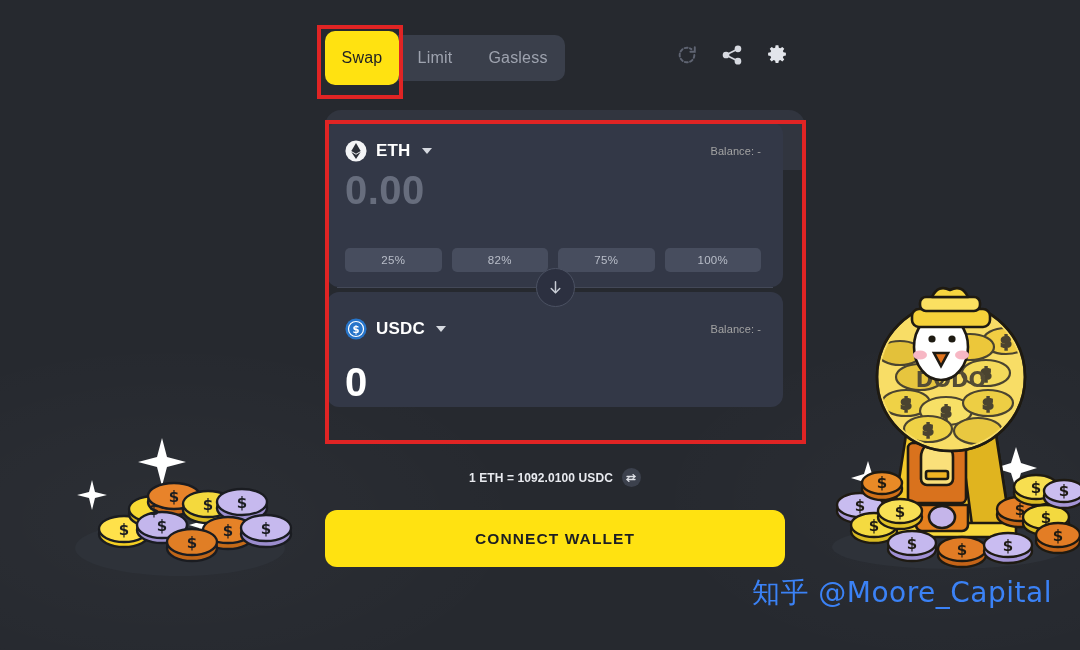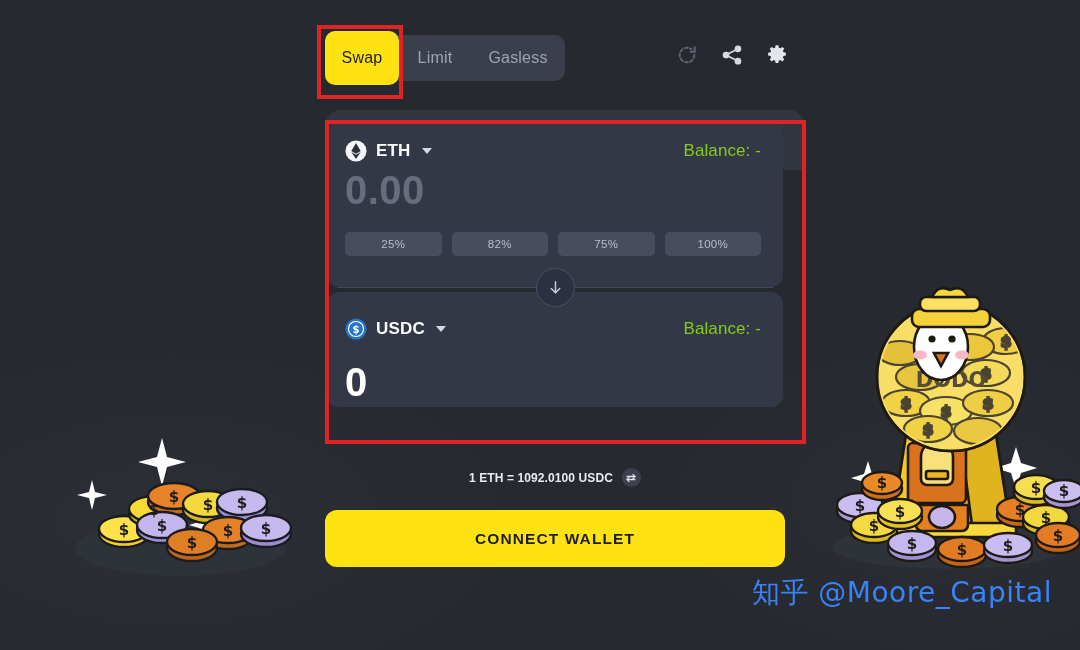--- a/index.html
+++ b/index.html
@@ -115,40 +115,40 @@
     letter-spacing: 0.2px;
   }
   .caret {
     width: 0; height: 0;
     border-left: 5px solid transparent;
     border-right: 5px solid transparent;
     border-top: 6px solid #d6d9e0;
     margin-left: 2px;
   }
   .balance {
-    font-size: 17px;
-    color: #84cc16;
+    font-size: 11px;
+    color: #a3a3a3;
     letter-spacing: 0.1px;
     margin-left: 35px;
   }
 
   .amount {
     font-size: 40px;
     font-weight: 700;
     letter-spacing: 0.5px;
     line-height: 1;
     margin-top: 6px;
   }
   .amount.placeholder { color: #676d7d; }
   .amount.value { color: #ffffff; font-weight: 700; margin-top: 20px; }
 
   .pct-row {
     display: flex;
     gap: 10px;
-    margin-top: 22px;
+    margin-top: 38px;
   }
   .pct-btn {
     flex: 1;
     height: 24px;
     background: #474d5e;
     border-radius: 5px;
     border: none;
     color: #b9bec9;
     font-size: 11.5px;
     font-family: "Liberation Sans", sans-serif;

